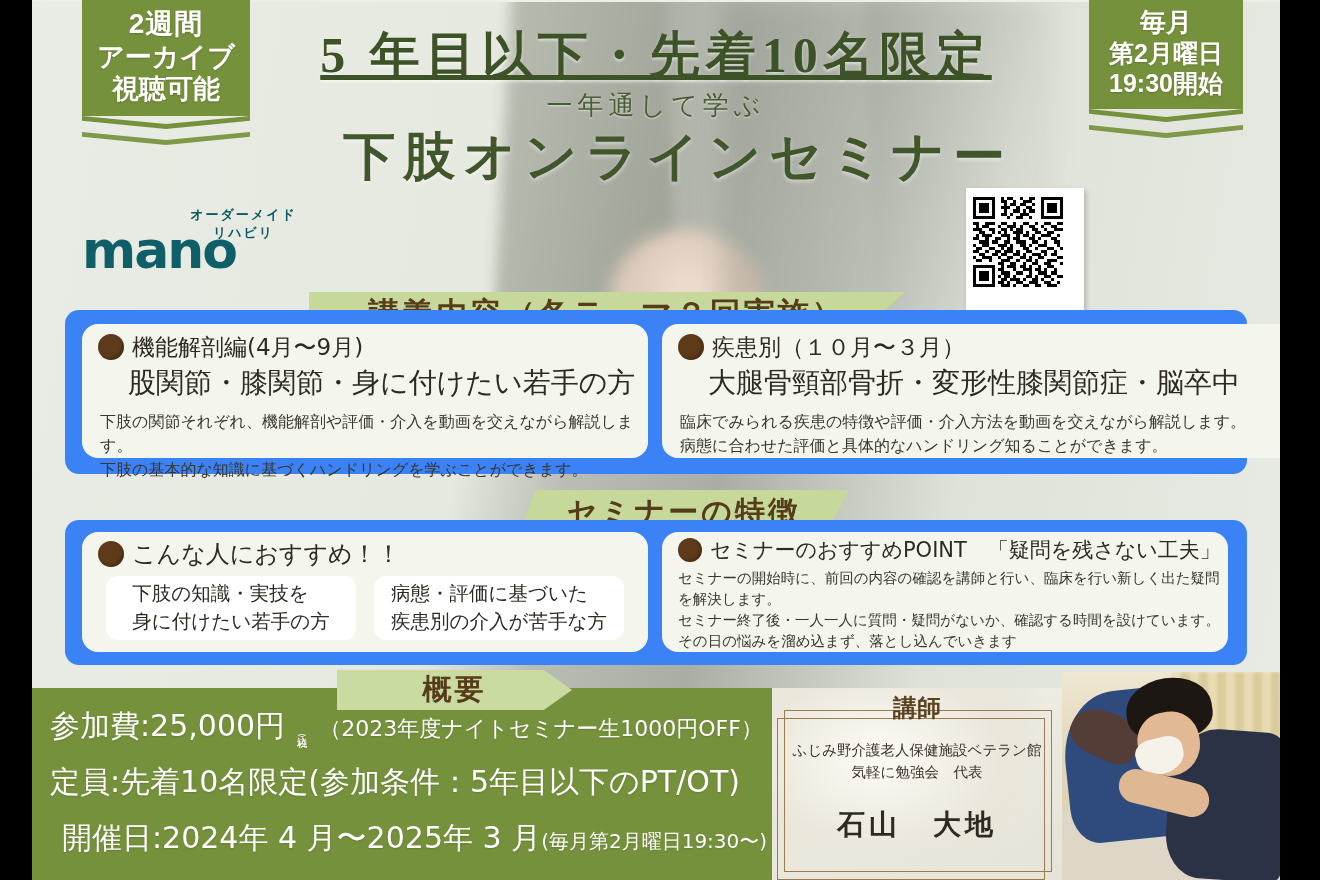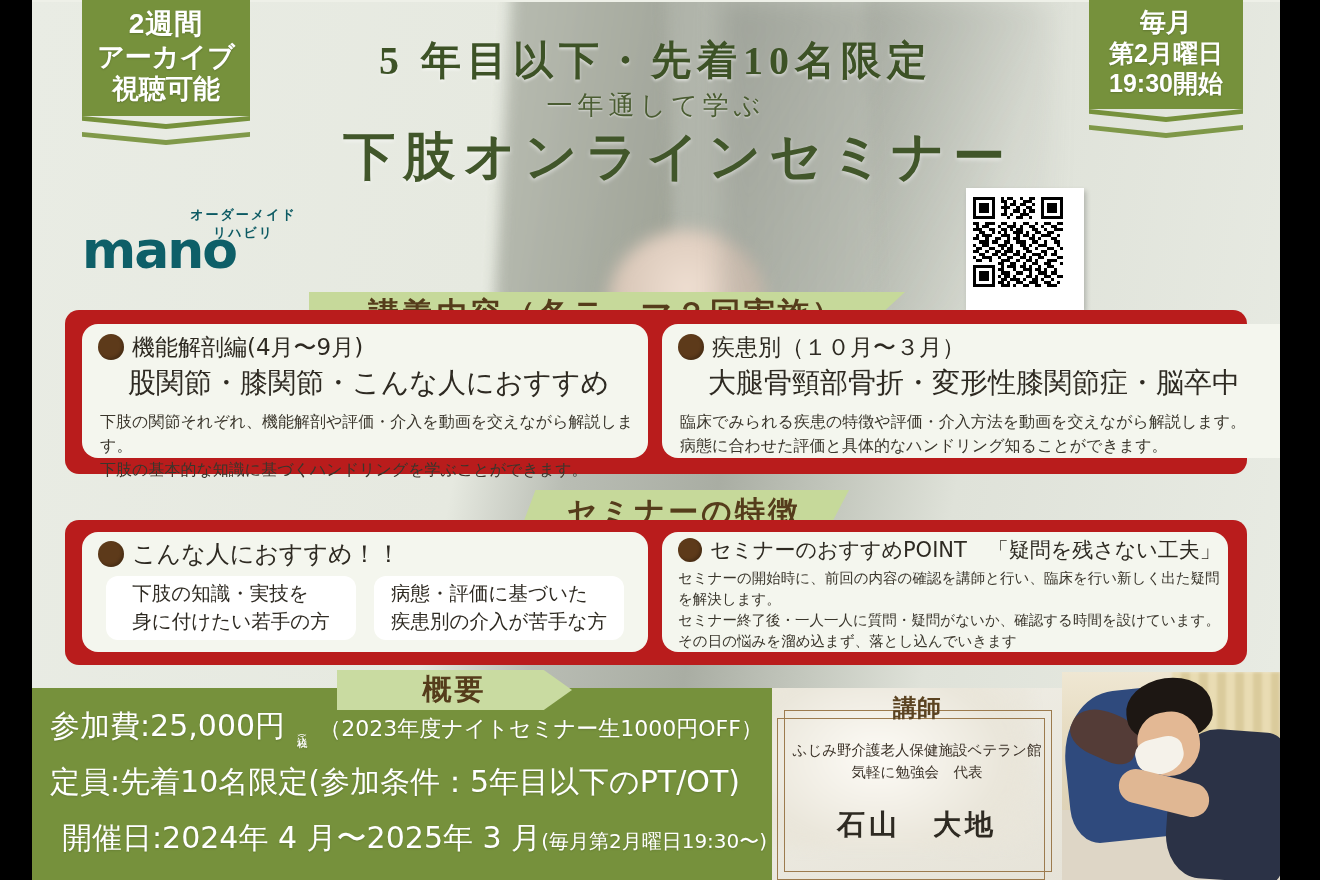--- a/index.html
+++ b/index.html
@@ -46,22 +46,22 @@
   #ribbon-left .l3{font-size:27px;line-height:1.18;}
 
   #ribbon-right{left:1057px;top:0;width:154px;}
   #ribbon-right .l1{font-size:26px;line-height:1.15;}
   #ribbon-right .l2{font-size:25px;line-height:1.22;}
   #ribbon-right .l3{font-size:25px;line-height:1.22;}
 
   
   .headline{position:absolute;left:0;right:0;text-align:center;
             font-family:"Liberation Serif","DejaVu Serif",serif;color:#3d5226;}
-  #h-lead{top:33px;font-size:40px;font-weight:bold;letter-spacing:6px;
-          text-shadow:0 2px 3px rgba(255,255,255,.55);}
+  #h-lead{top:22px;font-size:50px;font-weight:bold;letter-spacing:6px;
+          text-shadow:0 2px 3px rgba(255,255,255,.55);text-decoration:underline;}
   #h-sub{top:88px;font-size:26px;letter-spacing:5px;color:#4a5c32;
          text-shadow:0 1px 2px rgba(255,255,255,.6);}
   #h-main{top:122px;font-size:52px;font-weight:bold;letter-spacing:8px;color:#41562a;
           text-shadow:0 2px 4px rgba(255,255,255,.5);padding-left:44px;}
 
   
   #logo{position:absolute;left:50px;top:198px;width:215px;height:84px;}
   #logo .furi{position:absolute;left:108px;top:8px;font-size:13px;color:#0c5a63;
      letter-spacing:2px;line-height:1.35;font-weight:bold;text-align:center;}
   #logo .word{position:absolute;left:0;top:22px;font-size:52px;color:#0e5f68;
@@ -77,21 +77,21 @@
      font-weight:bold;font-family:"DejaVu Sans",sans-serif;
      display:flex;align-items:center;justify-content:center;letter-spacing:3px;}
   #pn-lecture{left:277px;top:292px;width:596px;font-size:31px;
      clip-path:polygon(0 0,100% 0,100% 0,92% 100%,0 100%);}
   #pn-feature{left:487px;top:490px;width:330px;font-size:30px;
      clip-path:polygon(5% 0,100% 0,93% 100%,0 100%);}
   #pn-outline{left:305px;top:670px;width:235px;height:40px;font-size:29px;
      background:#c9dba1;clip-path:polygon(0 0,88% 0,100% 50%,88% 100%,0 100%);}
 
   
-  .sec-box{position:absolute;background:#b91c1c;border-radius:14px;}
+  .sec-box{position:absolute;background:#3b82f6;border-radius:14px;}
   #box-lecture{left:33px;top:310px;width:1182px;height:164px;}
   #box-feature{left:33px;top:520px;width:1182px;height:145px;}
 
   .card{position:absolute;background:#f4f6ee;border-radius:16px;}
 
   
   #card-l1{left:17px;top:14px;width:566px;height:134px;}
   #card-l2{left:597px;top:14px;width:668px;height:134px;}
   
   #card-f1{left:17px;top:12px;width:566px;height:120px;}
@@ -418,21 +418,21 @@
       </svg>
     </div>
 
     <div class="pennant" id="pn-lecture">講義内容（各テーマ２回実施）</div>
 
     <div class="sec-box" id="box-lecture">
       <div class="card" id="card-l1">
         <div class="c-title">
           <span class="bullet"></span><span>機能解剖編(4月〜9月)</span>
         </div>
-        <div class="c-sub">股関節・膝関節・こんな人におすすめ</div>
+        <div class="c-sub">股関節・膝関節・身に付けたい若手の方</div>
         <div class="c-note" style="white-space:pre-line">下肢の関節それぞれ、機能解剖や評価・介入を動画を交えながら解説します。
 下肢の基本的な知識に基づくハンドリングを学ぶことができます。</div>
       </div>
       <div class="card" id="card-l2">
         <div class="c-title">
           <span class="bullet"></span><span>疾患別（１０月〜３月）</span>
         </div>
         <div class="c-sub">大腿骨頸部骨折・変形性膝関節症・脳卒中</div>
         <div class="c-note" style="white-space:pre-line">臨床でみられる疾患の特徴や評価・介入方法を動画を交えながら解説します。
 病態に合わせた評価と具体的なハンドリング知ることができます。</div>

